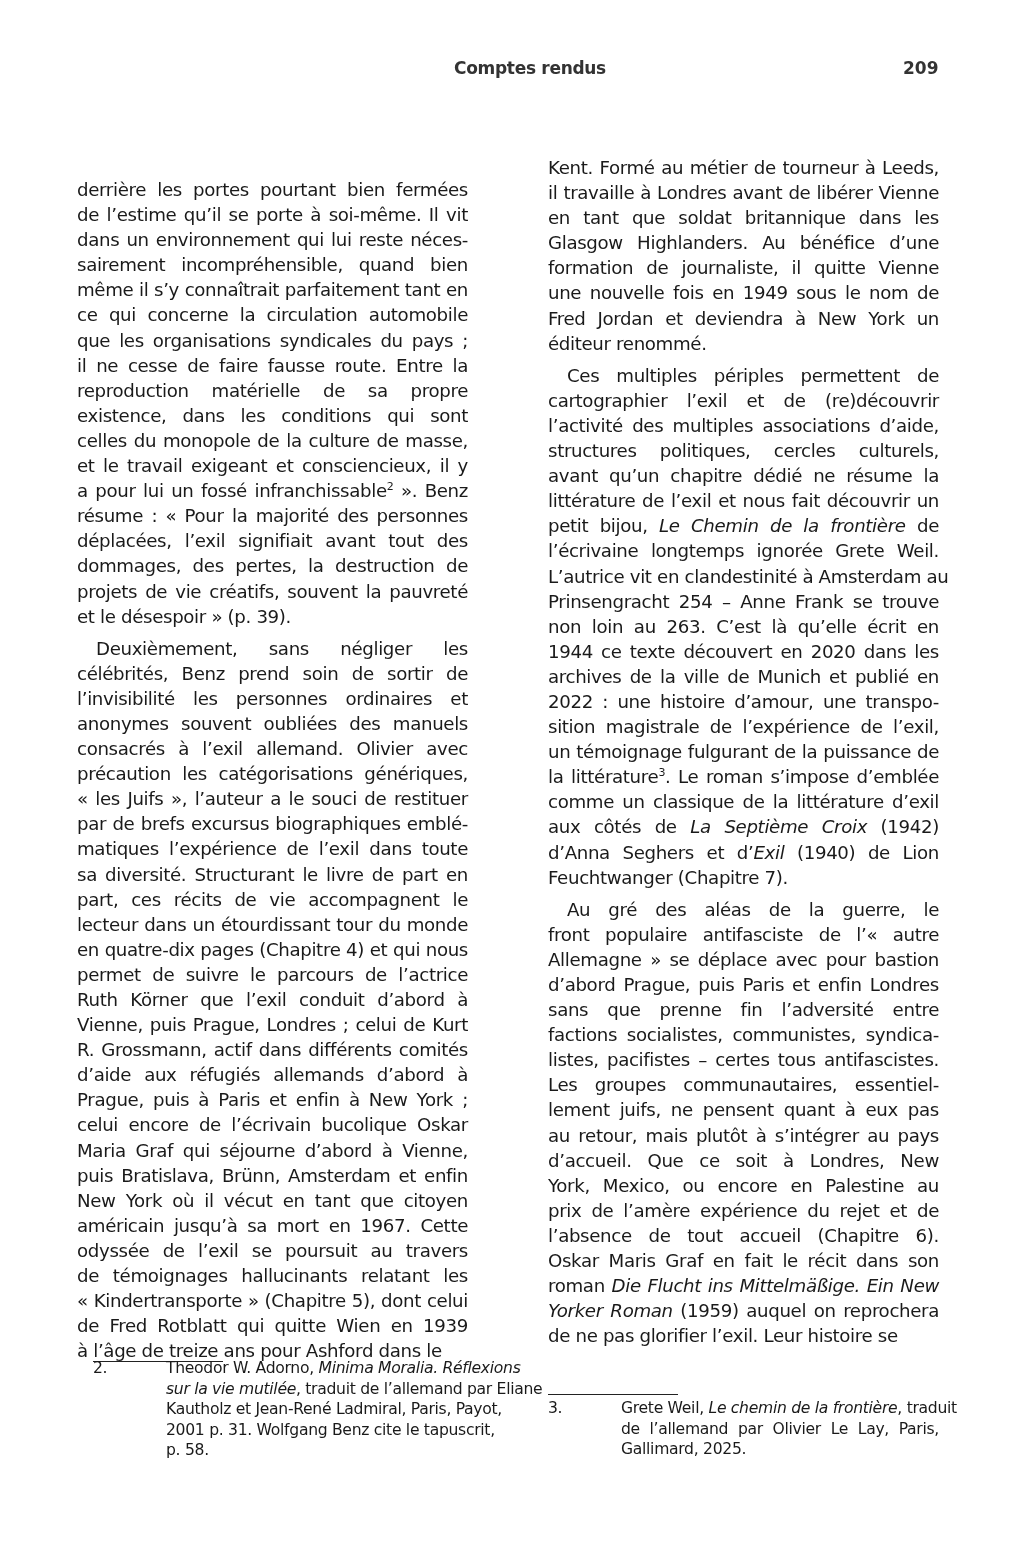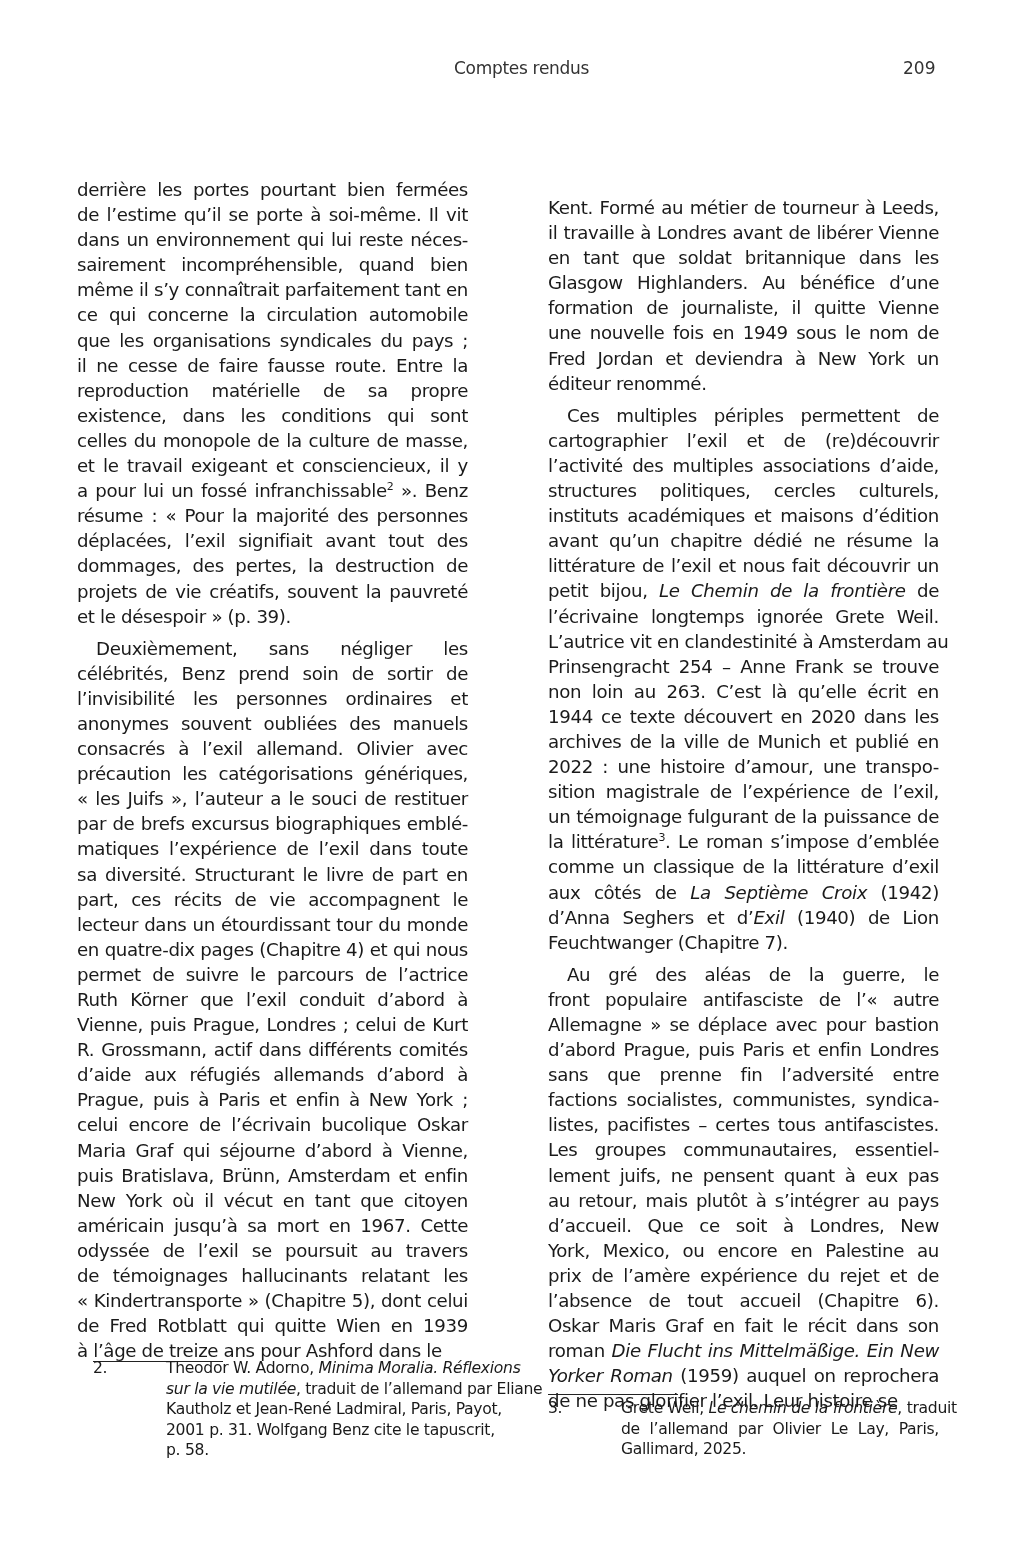--- a/index.html
+++ b/index.html
@@ -2,31 +2,31 @@
 <html><head>
 <meta charset="utf-8">
 <style>
   html, body { margin: 0; padding: 0; background: #ffffff; }
   body {
     width: 1034px; height: 1554px; position: relative; overflow: hidden;
     font-family: "DejaVu Sans", sans-serif; color: #1a1a1a;
   }
   .running-head {
     position: absolute; top: 58px; left: 0; width: 1034px; height: 24px;
-    font-size: 17px; color: #333;
+    font-size: 17px; color: #333; font-weight: bold;
   }
   .running-head .title { position: absolute; left: 454px; top: 0; letter-spacing: -0.3px; }
   .running-head .folio { position: absolute; left: 903px; top: 0; }
   .col {
     position: absolute; top: 155px; width: 391px;
     font-size: 18.2px; line-height: 25.1px; letter-spacing: -0.35px;
     text-align: justify; hyphens: manual;
   }
   .col-left { left: 77px; margin-top: 22px; }
-  .col-right { left: 548px; margin-top: 40px; }
+  .col-right { left: 548px; }
   .col p { margin: 0; text-indent: 0; }
   .col p + p { margin-top: 7px; }
   .col .line { display: block; text-align: justify; text-align-last: justify; height: 25.1px; white-space: nowrap; }
   .col .line.last { text-align-last: left; }
   sup { font-size: 11px; line-height: 0; vertical-align: 7px; }
   em { font-style: italic; }
   .fn-rule { position: absolute; height: 1px; background: #222; width: 130px; }
   .footnotes {
     position: absolute; width: 391px;
     font-size: 15.6px; line-height: 20.6px; letter-spacing: -0.3px;
@@ -118,21 +118,20 @@
       <span class="line"><span>formation de journaliste, il quitte Vienne</span></span>
       <span class="line"><span>une nouvelle fois en 1949 sous le nom de</span></span>
       <span class="line"><span>Fred Jordan et deviendra à New York un</span></span>
       <span class="line last"><span>éditeur renommé.</span></span>
     </p>
     <p>
       <span class="line" style="padding-left: 19px;"><span>Ces multiples périples permettent de</span></span>
       <span class="line"><span>cartographier l’exil et de (re)découvrir</span></span>
       <span class="line"><span>l’activité des multiples associations d’aide,</span></span>
       <span class="line"><span>structures politiques, cercles culturels,</span></span>
-      <span class="line"><span>instituts académiques et maisons d’édition</span></span>
       <span class="line"><span>avant qu’un chapitre dédié ne résume la</span></span>
       <span class="line"><span>littérature de l’exil et nous fait découvrir un</span></span>
       <span class="line"><span>petit bijou, </span><em>Le Chemin de la frontière</em><span> de</span></span>
       <span class="line"><span>l’écrivaine longtemps ignorée Grete Weil.</span></span>
       <span class="line"><span>L’autrice vit en clandestinité à Amsterdam au</span></span>
       <span class="line"><span>Prinsengracht 254 – Anne Frank se trouve</span></span>
       <span class="line"><span>non loin au 263. C’est là qu’elle écrit en</span></span>
       <span class="line"><span>1944 ce texte découvert en 2020 dans les</span></span>
       <span class="line"><span>archives de la ville de Munich et publié en</span></span>
       <span class="line"><span>2022 : une histoire d’amour, une transpo-</span></span>

